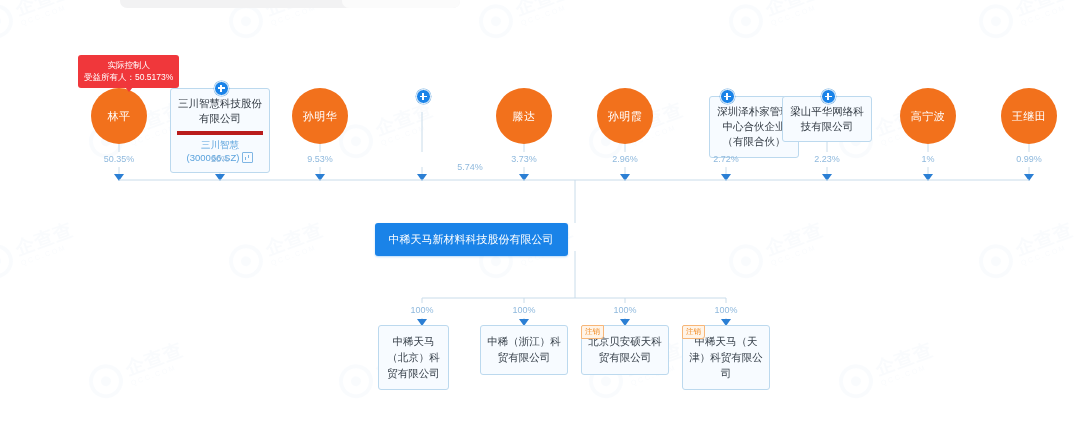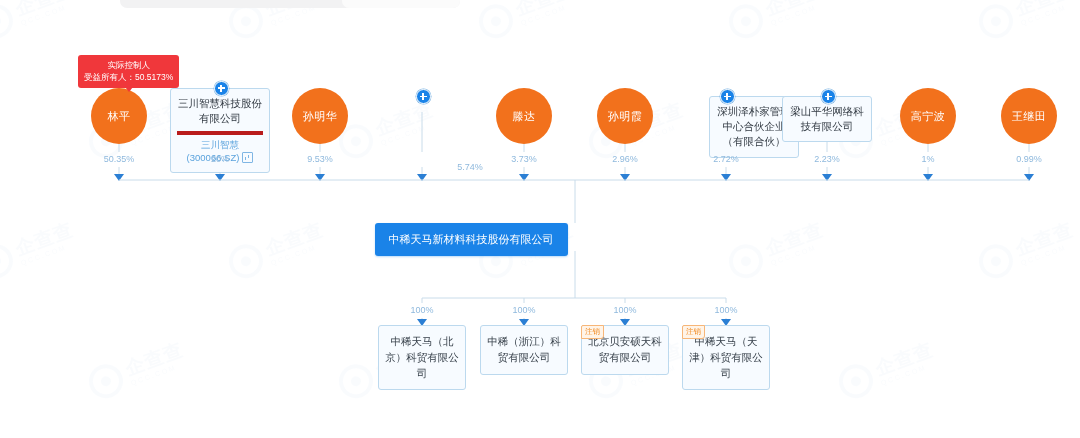--- a/index.html
+++ b/index.html
@@ -523,21 +523,21 @@
     </div>
     <div class="pct" style="left: 1029px; top: 154px;"><span>0.99%</span></div>
     <div class="node" style="left: 0px; top: 223px; width: 942px; display: flex; justify-content: center;">
       <div class="root-node"><span>中稀天马新材料科技股份有限公司</span></div>
     </div>
     <div class="node controller-badge" style="left: 78px; top: 55px;">
       <div>实际控制人</div>
       <div>受益所有人：50.5173%</div>
     </div>
     <div class="pct pct-sub" style="left: 422px; top: 305px;"><span>100%</span></div>
-    <div class="node" style="left: 378px; top: 325px; width: 88px;">
+    <div class="node" style="left: 378px; top: 325px; width: 71px;">
       <div class="sub" style="position:relative;min-height:40px;display:flex;align-items:center;justify-content:center;">
         <span>中稀天马（北京）科贸有限公司</span>
       </div>
     </div>
     <div class="pct pct-sub" style="left: 524px; top: 305px;"><span>100%</span></div>
     <div class="node" style="left: 480px; top: 325px; width: 88px;">
       <div class="sub" style="position:relative;min-height:40px;display:flex;align-items:center;justify-content:center;">
         <span>中稀（浙江）科贸有限公司</span>
       </div>
     </div>

